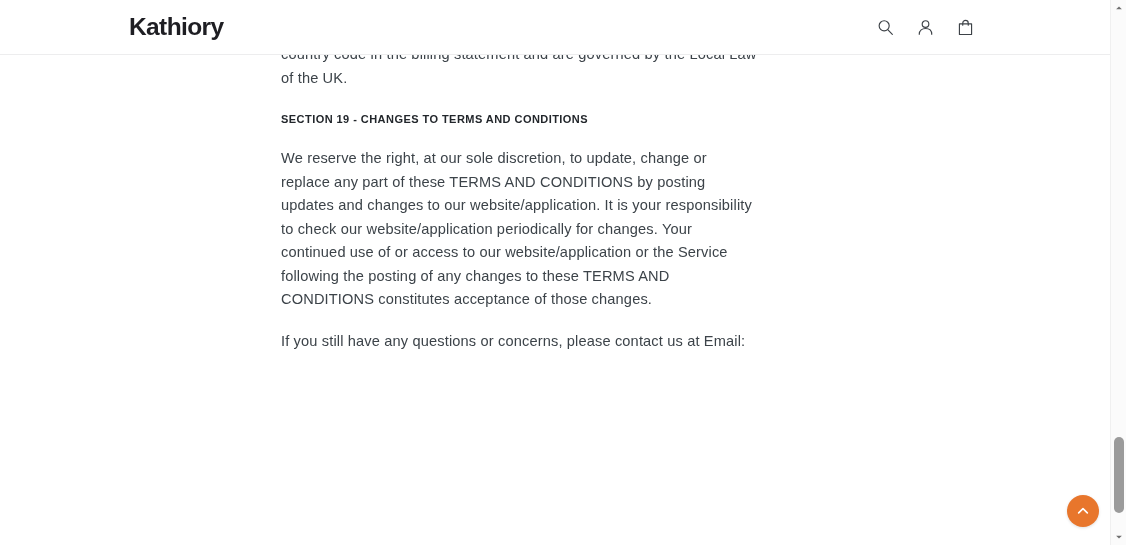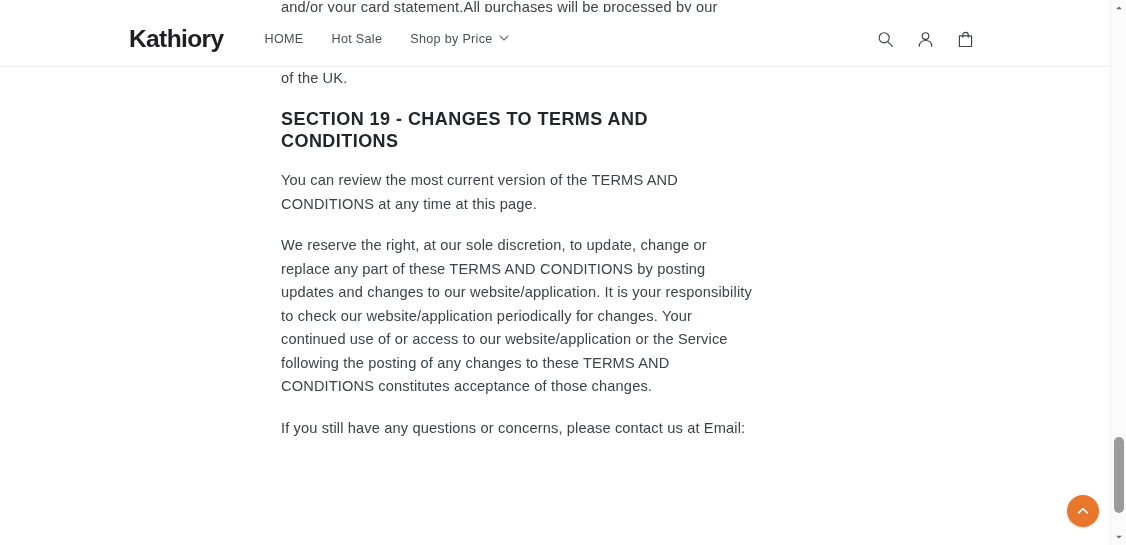--- a/index.html
+++ b/index.html
@@ -48,33 +48,33 @@
     font-size: 14.6px;
     line-height: 23.5px;
     letter-spacing: 0.15px;
     margin: 0 0 18px 0;
     font-weight: 400;
   }
   .para:first-child { margin-top: 0; }
 
   .section-head {
     color: #22262b;
-    font-size: 18px;
+    font-size: 11px;
     font-weight: 700;
     letter-spacing: 0.45px;
     line-height: 22px;
     margin: 8px 0 17px 0;
   }
 
   .mail-line { margin-bottom: 10px; }
 
   
   .site-header {
     position: absolute;
-    left: 0; top: 12px;
+    left: 0; top: 0;
     width: 1110px;
     height: 55px;
     background: #ffffff;
     border-bottom: 1px solid #ededee;
     display: flex;
     align-items: center;
     z-index: 20;
     text-align: center;
   }
 
@@ -181,53 +181,36 @@
 
   <div class="content-viewport">
     <div class="content-inner">
       <div class="doc">
 
         <p class="para">and/or your card statement.All purchases will be processed by our respective entity in the corresponding country as indicated by the country code in the billing statement and are governed by the Local Law of the UK.</p>
 
 
         <h3 class="section-head">SECTION 19 - CHANGES TO TERMS AND CONDITIONS</h3>
 
-        <p class="para">You can review the most current version of the TERMS AND CONDITIONS at any time at this page.</p>
 
         <p class="para">We reserve the right, at our sole discretion, to update, change or replace any part of these TERMS AND CONDITIONS by posting updates and changes to our website/application. It is your responsibility to check our website/application periodically for changes. Your continued use of or access to our website/application or the Service following the posting of any changes to these TERMS AND CONDITIONS constitutes acceptance of those changes.</p>
 
 
         <p class="para mail-line">
           <span>If you still have any questions or concerns, please contact us at Email:</span><br>
           
         </p>
 
       </div>
     </div>
   </div>
 
   <header class="site-header">
     <div class="logo">Kathiory</div>
 
-    <nav class="nav">
-      <div class="nav-item">
-        <span>HOME</span>
-      </div>
-      <div class="nav-item">
-        <span>Hot Sale</span>
-      </div>
-      <div class="nav-item">
-        <span>Shop by Price</span>
-        <span class="chev">
-          <svg viewBox="0 0 10 10" width="10" height="10" aria-hidden="true">
-            <path d="M1 3 L5 7 L9 3" fill="none" stroke="#6a7075" stroke-width="1.1" stroke-linecap="round" stroke-linejoin="round"></path>
-          </svg>
-        </span>
-      </div>
-    </nav>
 
     <div class="header-icons">
       <span class="hicon">
         <svg viewBox="0 0 20 20" width="19" height="19" aria-hidden="true">
           <circle cx="8.6" cy="8.2" r="5.3" fill="none" stroke="#3d4247" stroke-width="1.2"></circle>
           <line x1="12.6" y1="12.4" x2="17.2" y2="17.2" stroke="#3d4247" stroke-width="1.2" stroke-linecap="round"></line>
         </svg>
       </span>
       <span class="hicon">
         <svg viewBox="0 0 20 20" width="19" height="19" aria-hidden="true">

